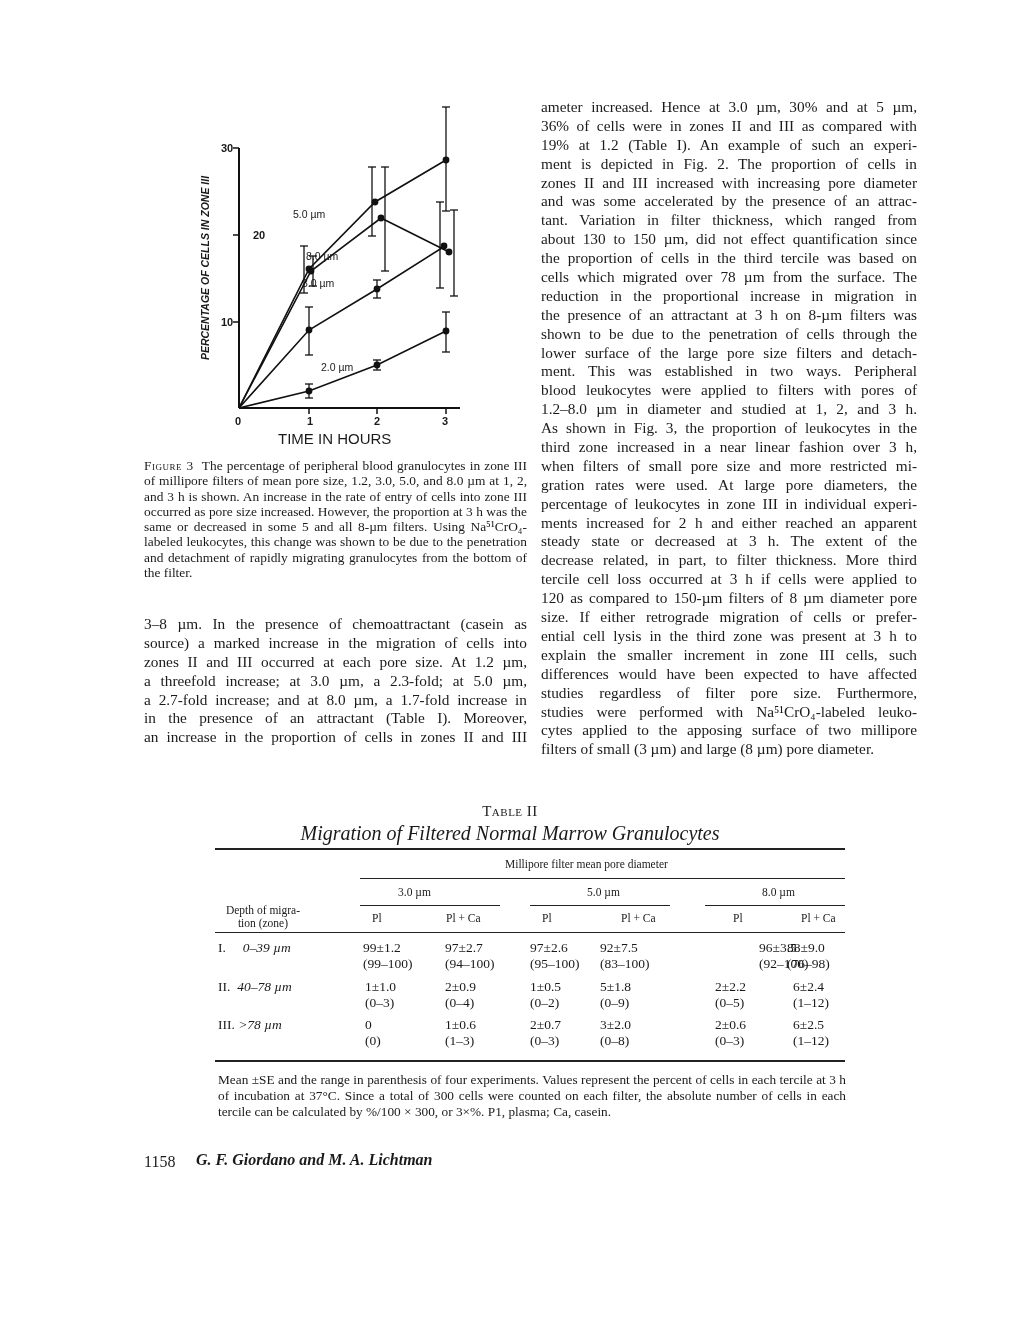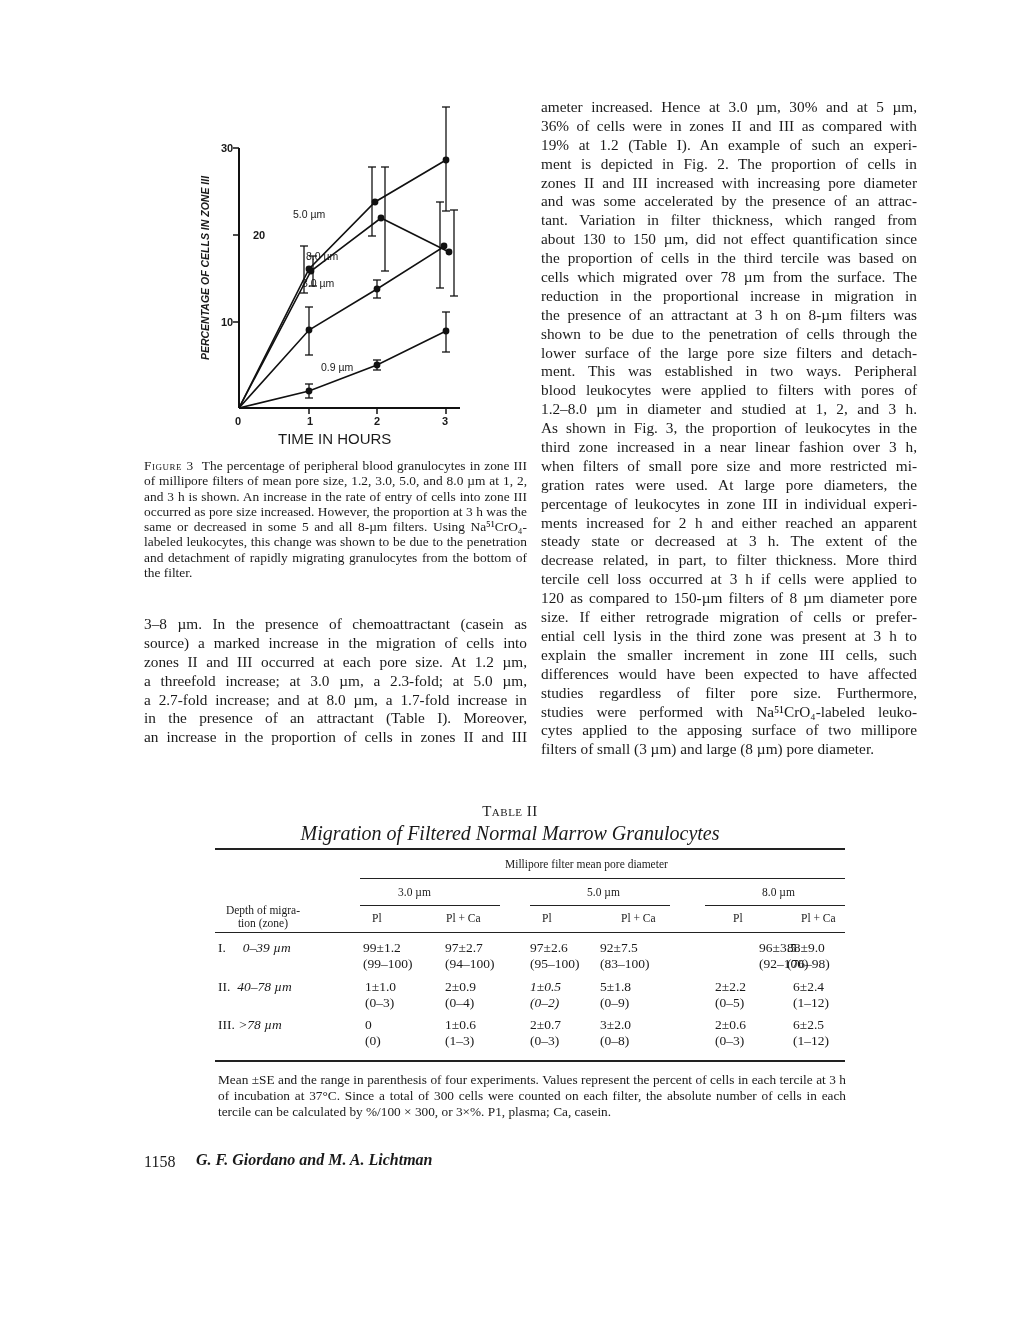--- a/index.html
+++ b/index.html
@@ -138,21 +138,21 @@
   <span class="abs fig-sans" style="left:157px;top:325px;font-size:11px;font-weight:bold;">1</span>
   <span class="abs fig-sans" style="left:224px;top:325px;font-size:11px;font-weight:bold;">2</span>
   <span class="abs fig-sans" style="left:292px;top:325px;font-size:11px;font-weight:bold;">3</span>
 
   <span class="abs fig-sans" style="left:128px;top:340px;font-size:15px;font-weight:normal;">TIME IN HOURS</span>
   <span class="abs fig-sans" style="left:-55px;top:172px;width:220px;font-size:10.5px;font-weight:bold;font-style:italic;transform:rotate(-90deg);text-align:center;white-space:nowrap;">PERCENTAGE OF CELLS IN ZONE III</span>
 
   <span class="abs fig-sans" style="left:143px;top:118px;font-size:10.5px;">5.0 µm</span>
   <span class="abs fig-sans" style="left:156px;top:160px;font-size:10.5px;">8.0 µm</span>
   <span class="abs fig-sans" style="left:152px;top:187px;font-size:10.5px;">3.0 µm</span>
-  <span class="abs fig-sans" style="left:171px;top:271px;font-size:10.5px;">0.9 µm</span>
+  <span class="abs fig-sans" style="left:171px;top:271px;font-size:10.5px;">2.0 µm</span>
 </div>
 
 <div id="caption" class="abs">
   <span class="sc">Figure 3</span>&nbsp;
   <span>The percentage of peripheral blood granulocytes in zone III of millipore filters of mean pore size, 1.2, 3.0, 5.0, and 8.0 µm at 1, 2, and 3 h is shown. An increase in the rate of entry of cells into zone III occurred as pore size increased. However, the proportion at 3 h was the same or decreased in some 5 and all 8-µm filters. Using Na⁵¹CrO₄-labeled leukocytes, this change was shown to be due to the penetration and detachment of rapidly migrating granulocytes from the bottom of the filter.</span>
 </div>
 
 <div id="left-body" class="abs col">
   <span class="ln">3–8 µm. In the presence of chemoattractant (casein as</span>
   <span class="ln">source) a marked increase in the migration of cells into</span>
@@ -261,21 +261,21 @@
 
   <div class="tdata zone" style="left:3px;top:133px;"><span>II.</span>&nbsp;&nbsp;<em>40–78 µm</em></div>
   <div class="tdata" style="left:150px;top:133px;">
       <div>1±1.0</div>
       <div>(0–3)</div>
     </div>
   <div class="tdata" style="left:230px;top:133px;">
       <div>2±0.9</div>
       <div>(0–4)</div>
     </div>
-  <div class="tdata" style="left:315px;top:133px;font-style:italic;">
+  <div class="tdata" style="left:315px;top:133px;">
       <div>1±0.5</div>
       <div>(0–2)</div>
     </div>
   <div class="tdata" style="left:385px;top:133px;">
       <div>5±1.8</div>
       <div>(0–9)</div>
     </div>
   <div class="tdata" style="left:500px;top:133px;">
       <div>2±2.2</div>
       <div>(0–5)</div>

